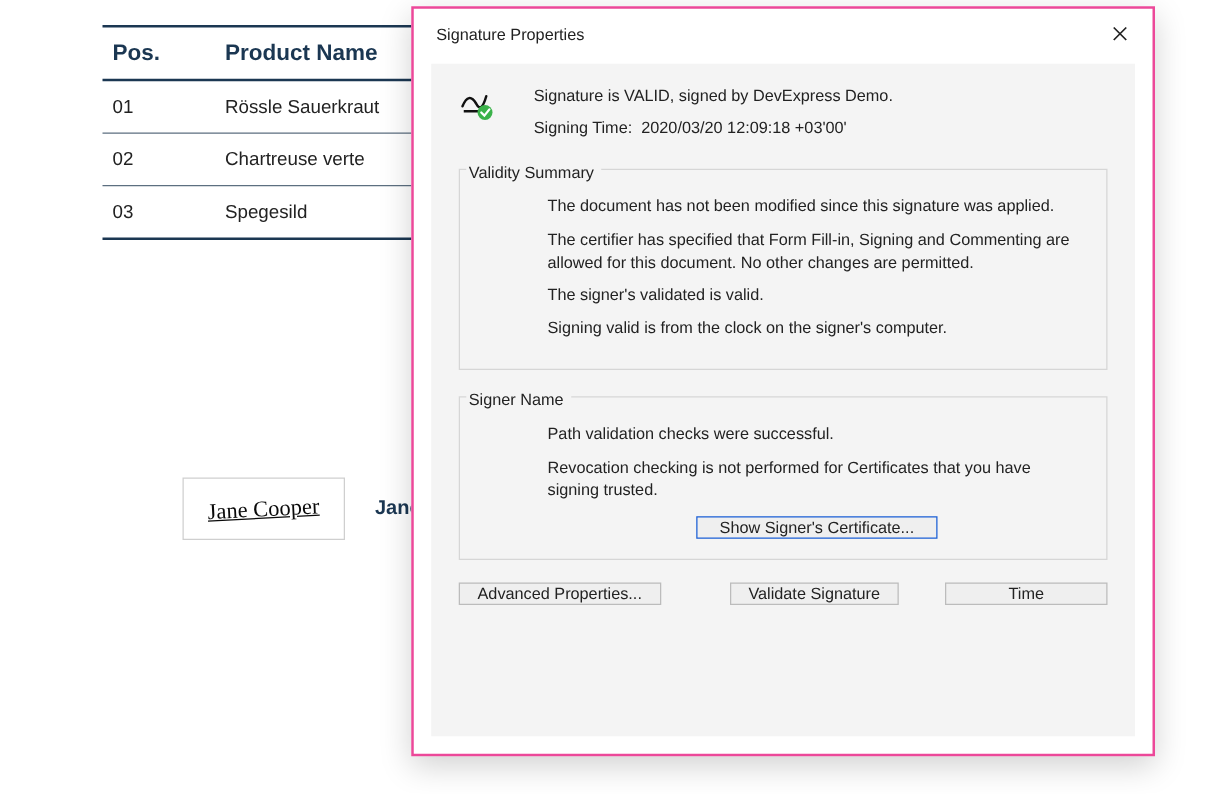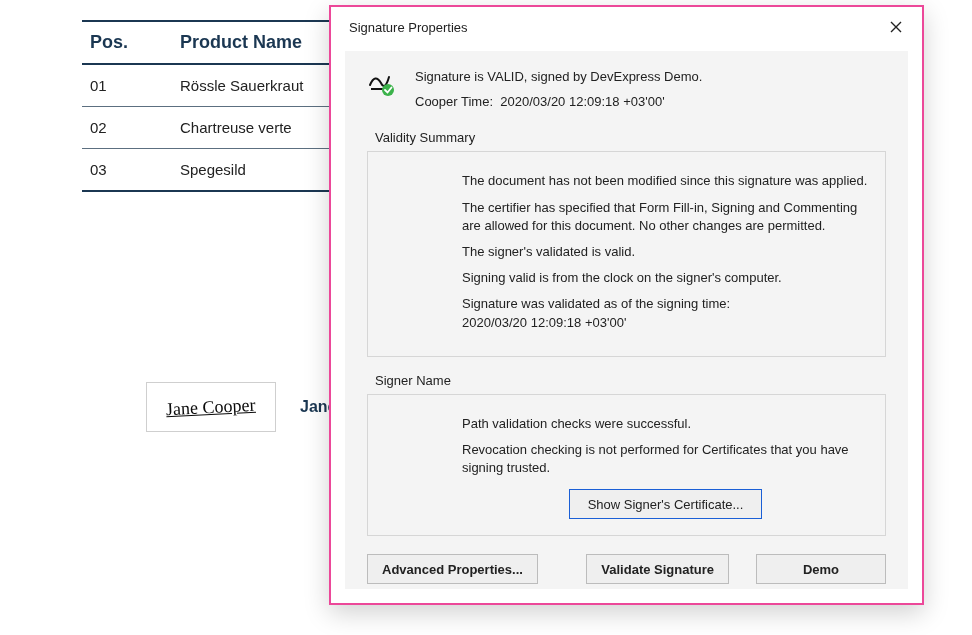--- a/index.html
+++ b/index.html
@@ -105,39 +105,39 @@
     margin: 10px 14px 14px 14px;
     display: flex;
     flex-direction: column;
     overflow: hidden;
   }
   .dlg-body-inner{
     flex:1;
     display:flex;
     flex-direction:column;
   }
-  .toprow { display: flex; }
+  .toprow { display: flex; gap: 12px; }
   .sigicon {
     width: 34px;
     margin-right: 14px;
     padding-top: 4px;
   }
   .topinfo { flex: 1; line-height: 1.9; }
   .toprow .line { font-size: 13px; color: #222; }
 
   .section-label {
     margin-top: 0;
     font-size: 13px;
     color: #222;
   }
   .section-box {
     border: 1px solid #d6d6d6;
     background: #f4f4f4;
-    padding: 12px 16px 16px 94px;
-    margin-top: 16px;
+    padding: 12px 16px 16px 70px;
+    margin-top: 0px;
     position: relative;
   }
   .section-wrap { margin-top: 6px; position: relative; }
   .section-wrap .section-label{
     position: relative;
     background: #f4f4f4;
     display: inline-block;
     padding: 0 6px 0 2px;
     top: 10px;
     left: 6px;
@@ -147,21 +147,21 @@
     margin: 8px 0;
     font-size: 13px;
     color: #222;
     line-height: 1.4;
   }
 
   .btn {
     display: inline-flex;
     align-items: center;
     justify-content: center;
-    height: 30px;
+    height: 18px;
     padding: 0 18px;
     background: #efefef;
     border: 1px solid #bcbcbc;
     font-size: 13px;
     color: #222;
     cursor: pointer;
     user-select: none;
   }
   .btn.primary {
     border: 1px solid #1a5fd6;
@@ -169,23 +169,22 @@
   .cert-btn-wrap {
     display: flex;
     justify-content: center;
     margin-top: 12px;
   }
   .footer-btns {
     display: flex;
     justify-content: space-between;
     align-items: flex-end;
     margin-top: 18px;
-    font-weight: bold;
-  }
-  .footer-btns .right { display: flex; gap: 27px; }
+  }
+  .footer-btns .right { display: flex; gap: 37px; }
   .footer-btns .btn { min-width: 130px; padding: 0 14px; }
 </style>
 </head>
 <body>
 
 <div class="doc">
   <table class="products">
     <thead>
       <tr>
         <th class="pos">Pos.</th>
@@ -233,52 +232,48 @@
         <svg width="28" height="28" viewBox="0 0 28 28">
           <path d="M3 16 Q8 4 14 14 Q18 22 22 8" stroke="#111" stroke-width="2" fill="none" stroke-linecap="round"></path>
           <line x1="4" y1="20" x2="20" y2="20" stroke="#111" stroke-width="2"></line>
           <circle cx="21" cy="21" r="6" fill="#3bb24a"></circle>
           <path d="M18 21 L20.5 23.5 L24.5 18.5" stroke="#fff" stroke-width="1.8" fill="none" stroke-linecap="round"></path>
         </svg>
       </div>
       <div class="topinfo">
         <div class="line">Signature is VALID, signed by DevExpress Demo.</div>
         <div class="line">
-          <span>Cooper Time:</span>&nbsp;&nbsp;<span>2020/03/20 12:09:18 +03'00'</span>
+          <span>Signing Time:</span>&nbsp;&nbsp;<span>2020/03/20 12:09:18 +03'00'</span>
         </div>
       </div>
     </div>
 
     <div class="section-wrap">
       <span class="section-label">Validity Summary</span>
       <div class="section-box">
         <p>The document has not been modified since this signature was applied.</p>
         <p>The certifier has specified that Form Fill-in, Signing and Commenting are allowed for this document. No other changes are permitted.</p>
         <p>The signer's validated is valid.</p>
         <p>Signing valid is from the clock on the signer's computer.</p>
-        <p>
-          <span>Signature was validated as of the signing time:</span><br>
-          <span>2020/03/20 12:09:18 +03'00'</span>
-        </p>
       </div>
     </div>
 
     <div class="section-wrap">
       <span class="section-label">Signer Name</span>
       <div class="section-box">
         <p>Path validation checks were successful.</p>
         <p>Revocation checking is not performed for Certificates that you have signing trusted.</p>
         <div class="cert-btn-wrap">
           <div class="btn primary">Show Signer's Certificate...</div>
         </div>
       </div>
     </div>
 
     <div class="footer-btns">
       <div class="btn">Advanced Properties...</div>
       <div class="right">
         <div class="btn">Validate Signature</div>
-        <div class="btn">Demo</div>
+        <div class="btn">Time</div>
       </div>
     </div>
     </div>
   </div>
 </div>
 
 </body></html>

